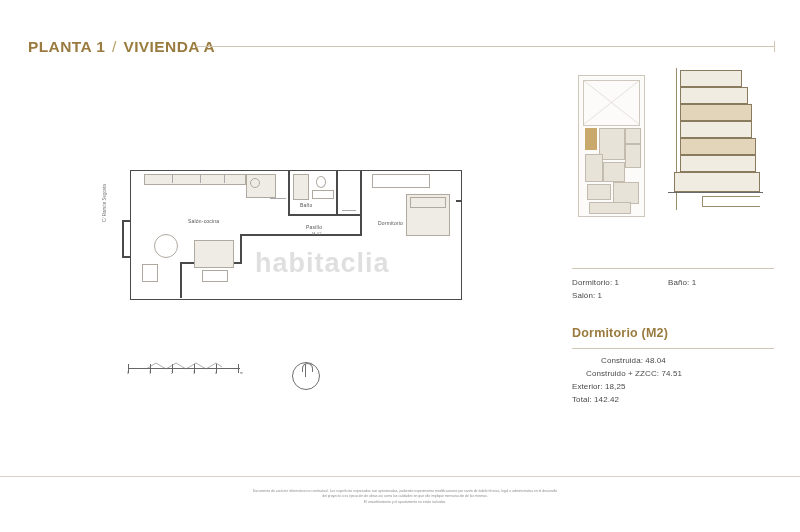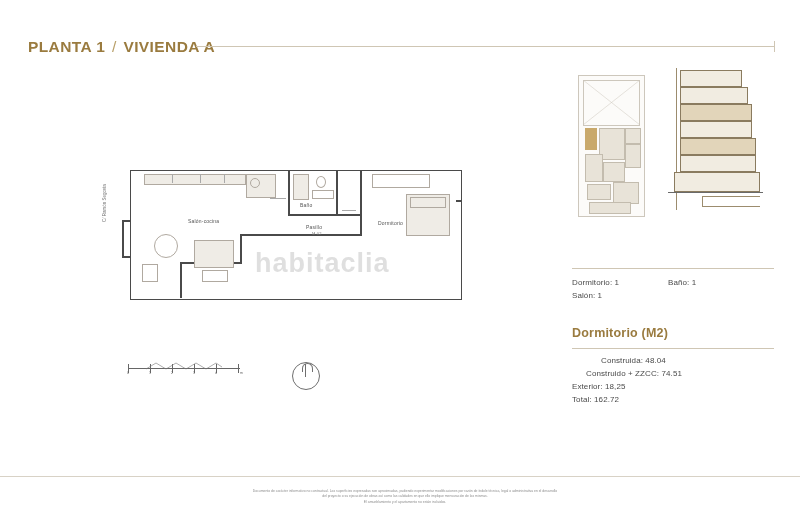--- a/index.html
+++ b/index.html
@@ -247,21 +247,21 @@
   <div class="sect-rule" style="left:572px;top:268px;width:202px;"></div>
   <div class="txt" style="left:572px;top:278px;">Dormitorio: 1</div>
   <div class="txt" style="left:668px;top:278px;">Baño: 1</div>
   <div class="txt" style="left:572px;top:291px;">Salón: 1</div>
 
   <div class="sect-title" style="left:572px;top:326px;">Dormitorio (M2)</div>
   <div class="sect-rule" style="left:572px;top:348px;width:202px;"></div>
   <div class="txt" style="left:572px;top:356px;margin-left:29px;">Construida: 48.04</div>
   <div class="txt" style="left:572px;top:369px;margin-left:14px;">Construido + ZZCC: 74.51</div>
   <div class="txt" style="left:572px;top:382px;">Exterior: 18,25</div>
-  <div class="txt" style="left:572px;top:395px;">Total: 162.72</div>
+  <div class="txt" style="left:572px;top:395px;">Total: 142.42</div>
 
   <div class="watermark">habitaclia</div>
 
 
   <div class="footer-rule"></div>
 
 
   <div class="disclaimer">
     <div>Documento de carácter informativo no contractual. Las superficies expresadas son aproximadas, pudiendo experimentar modificaciones por razón de índole técnica, legal o administrativa en el desarrollo</div>
     <div>del proyecto o su ejecución de obras así como las calidades en que ello implique mensuración de las mismas.</div>

